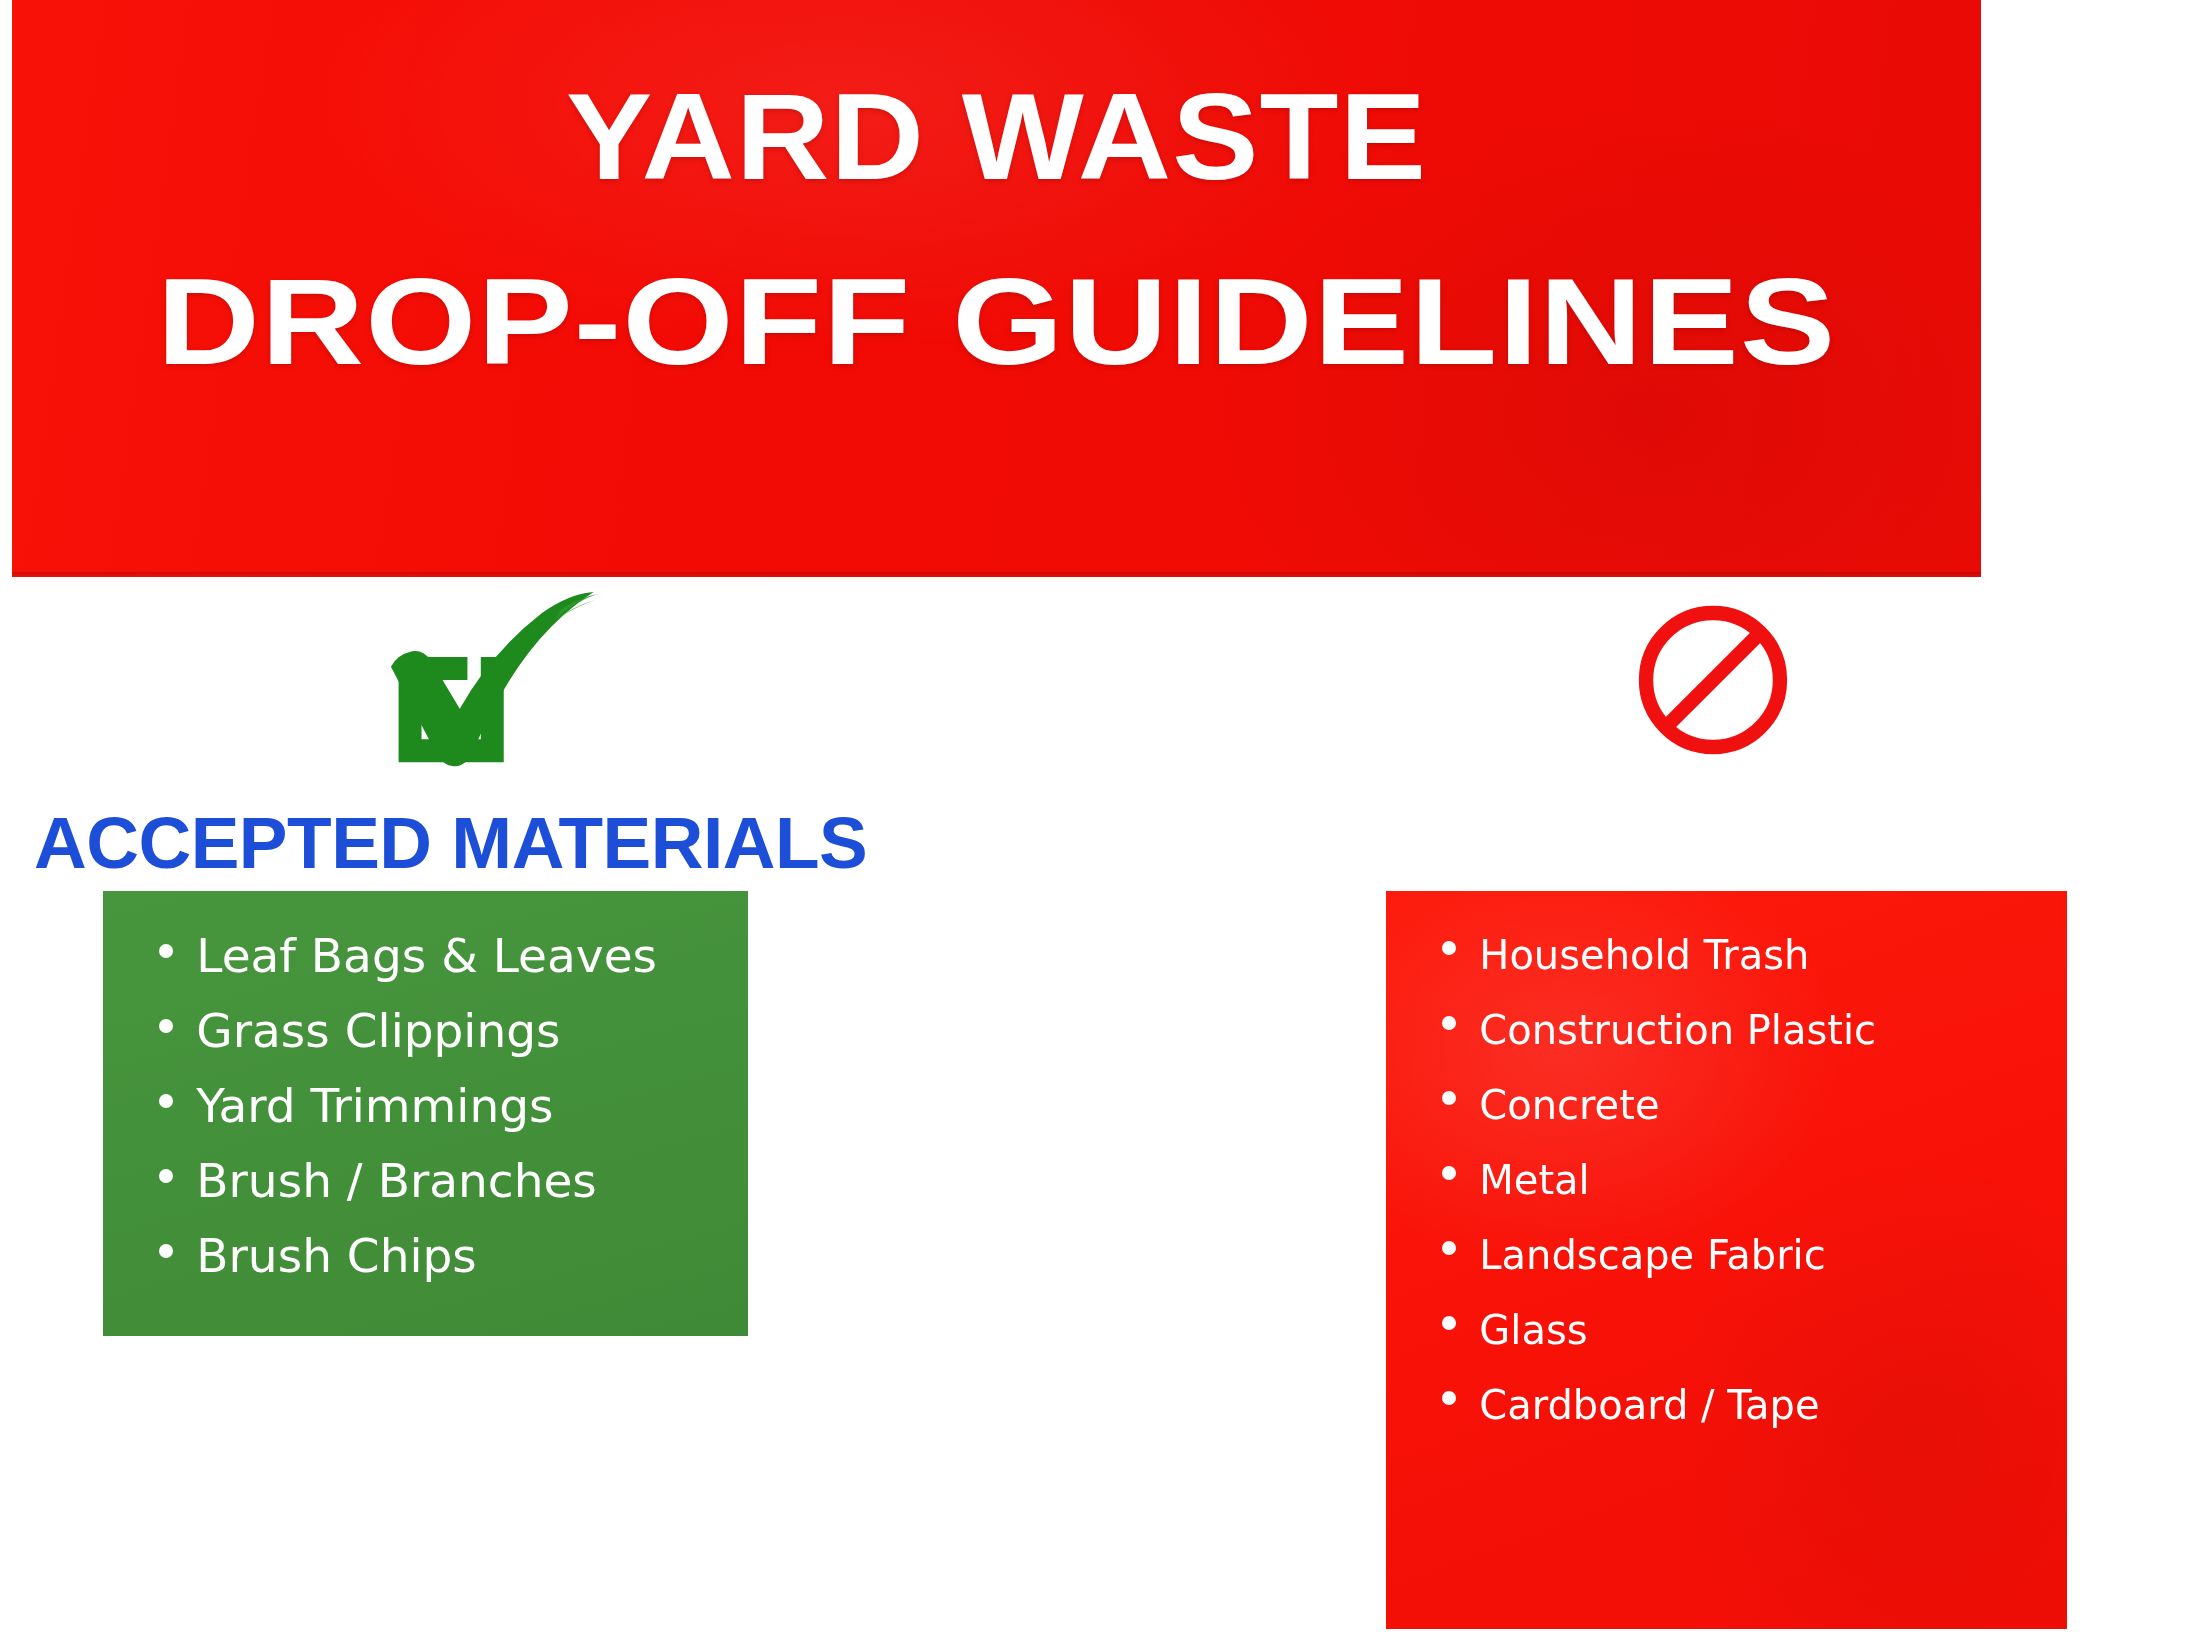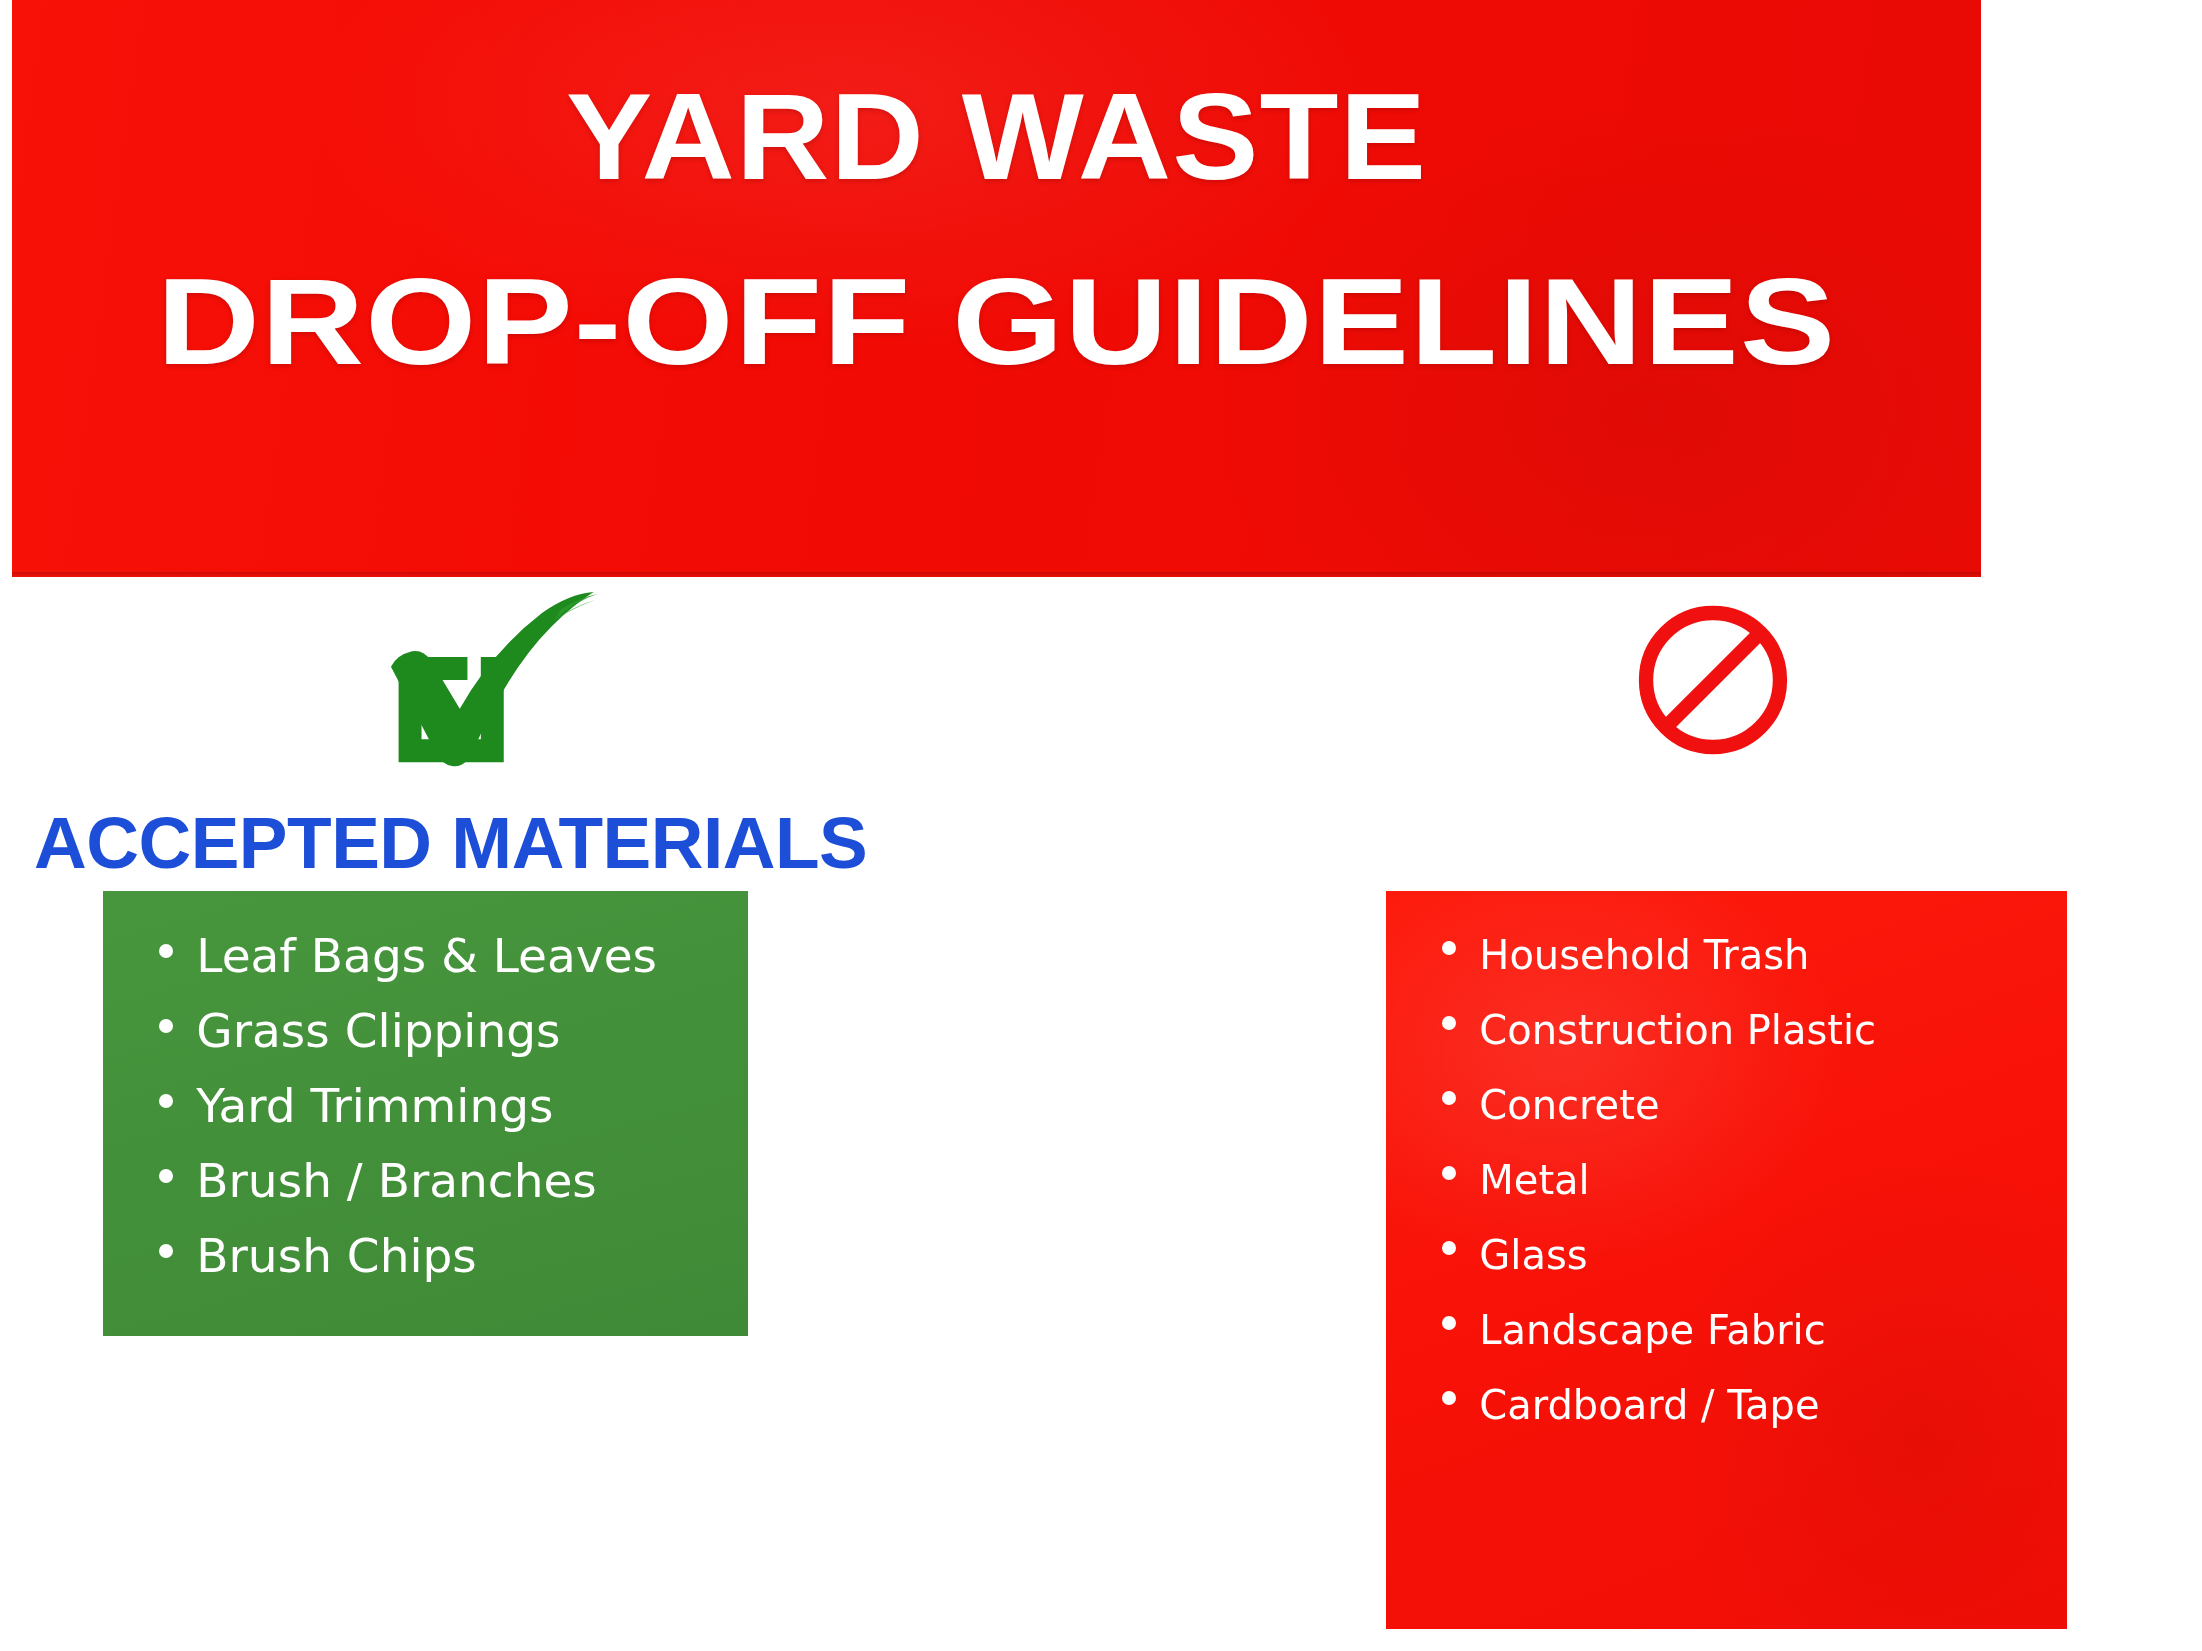--- a/index.html
+++ b/index.html
@@ -243,25 +243,25 @@
         <li class="material-item">
           <span class="bullet-dot"></span>
           <span>Concrete</span>
         </li>
         <li class="material-item">
           <span class="bullet-dot"></span>
           <span>Metal</span>
         </li>
         <li class="material-item">
           <span class="bullet-dot"></span>
+          <span>Landscape Fabric</span>
+        </li>
+        <li class="material-item">
+          <span class="bullet-dot"></span>
           <span>Glass</span>
-        </li>
-        <li class="material-item">
-          <span class="bullet-dot"></span>
-          <span>Landscape Fabric</span>
         </li>
         <li class="material-item">
           <span class="bullet-dot"></span>
           <span>Cardboard / Tape</span>
         </li>
       </ul>
     </div>
   </div>
 
 </div>

